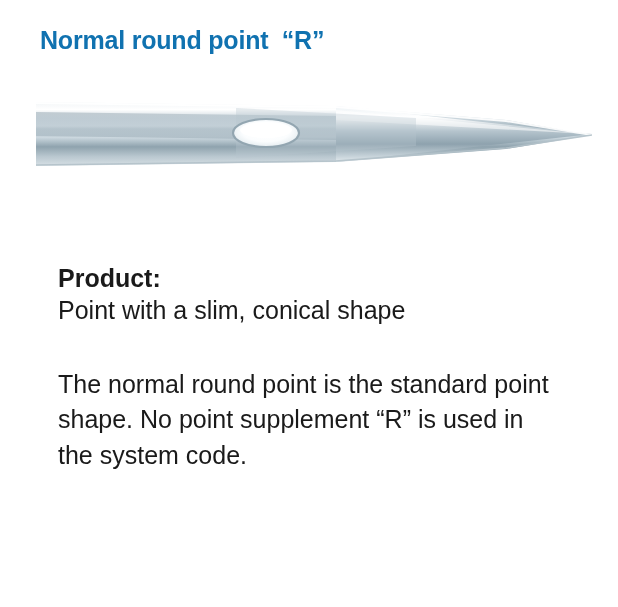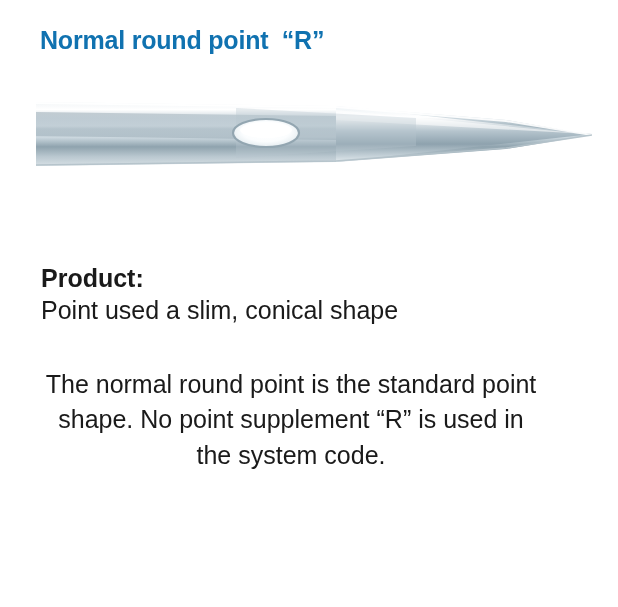--- a/index.html
+++ b/index.html
@@ -31,21 +31,21 @@
   }
   .needle-figure {
     position: absolute;
     left: 36px;
     top: 96px;
     width: 556px;
     height: 72px;
   }
   .body-block {
     position: absolute;
-    left: 41px;
+    left: 58px;
     top: 262px;
     width: 540px;
   }
   .product-label {
     font-size: 25px;
     font-weight: bold;
     color: #1a1a1a;
     line-height: 1.28;
     margin: 0;
   }
@@ -56,21 +56,20 @@
     margin: 0;
     font-weight: 400;
   }
   .para {
     font-size: 25px;
     color: #1a1a1a;
     line-height: 1.42;
     margin: 0;
     font-weight: 400;
     max-width: 500px;
-    text-align: center;
   }
   .spacer {
     height: 40px;
   }
 </style>
 </head>
 <body>
 
 <div class="page">
 
@@ -123,18 +122,18 @@
       <ellipse cx="230" cy="34" rx="26" ry="8" fill="#ffffff" opacity="0.85"></ellipse>
 
       <path d="M0,7 L300,11 L470,25 L556,39" fill="none" stroke="#ffffff" stroke-width="2" opacity="0.9"></path>
 
       <path d="M0,69 L300,65 L470,52 L556,39" fill="none" stroke="#b3c1c9" stroke-width="1.5" opacity="0.9"></path>
     </svg>
   </div>
 
   <div class="body-block">
     <p class="product-label">Product:</p>
-    <p class="product-desc">Point used a slim, conical shape</p>
+    <p class="product-desc">Point with a slim, conical shape</p>
     <div class="spacer"></div>
     <p class="para">The normal round point is the standard point shape. No point supplement “R” is used in the system code.</p>
   </div>
 
 </div>
 
 </body></html>

